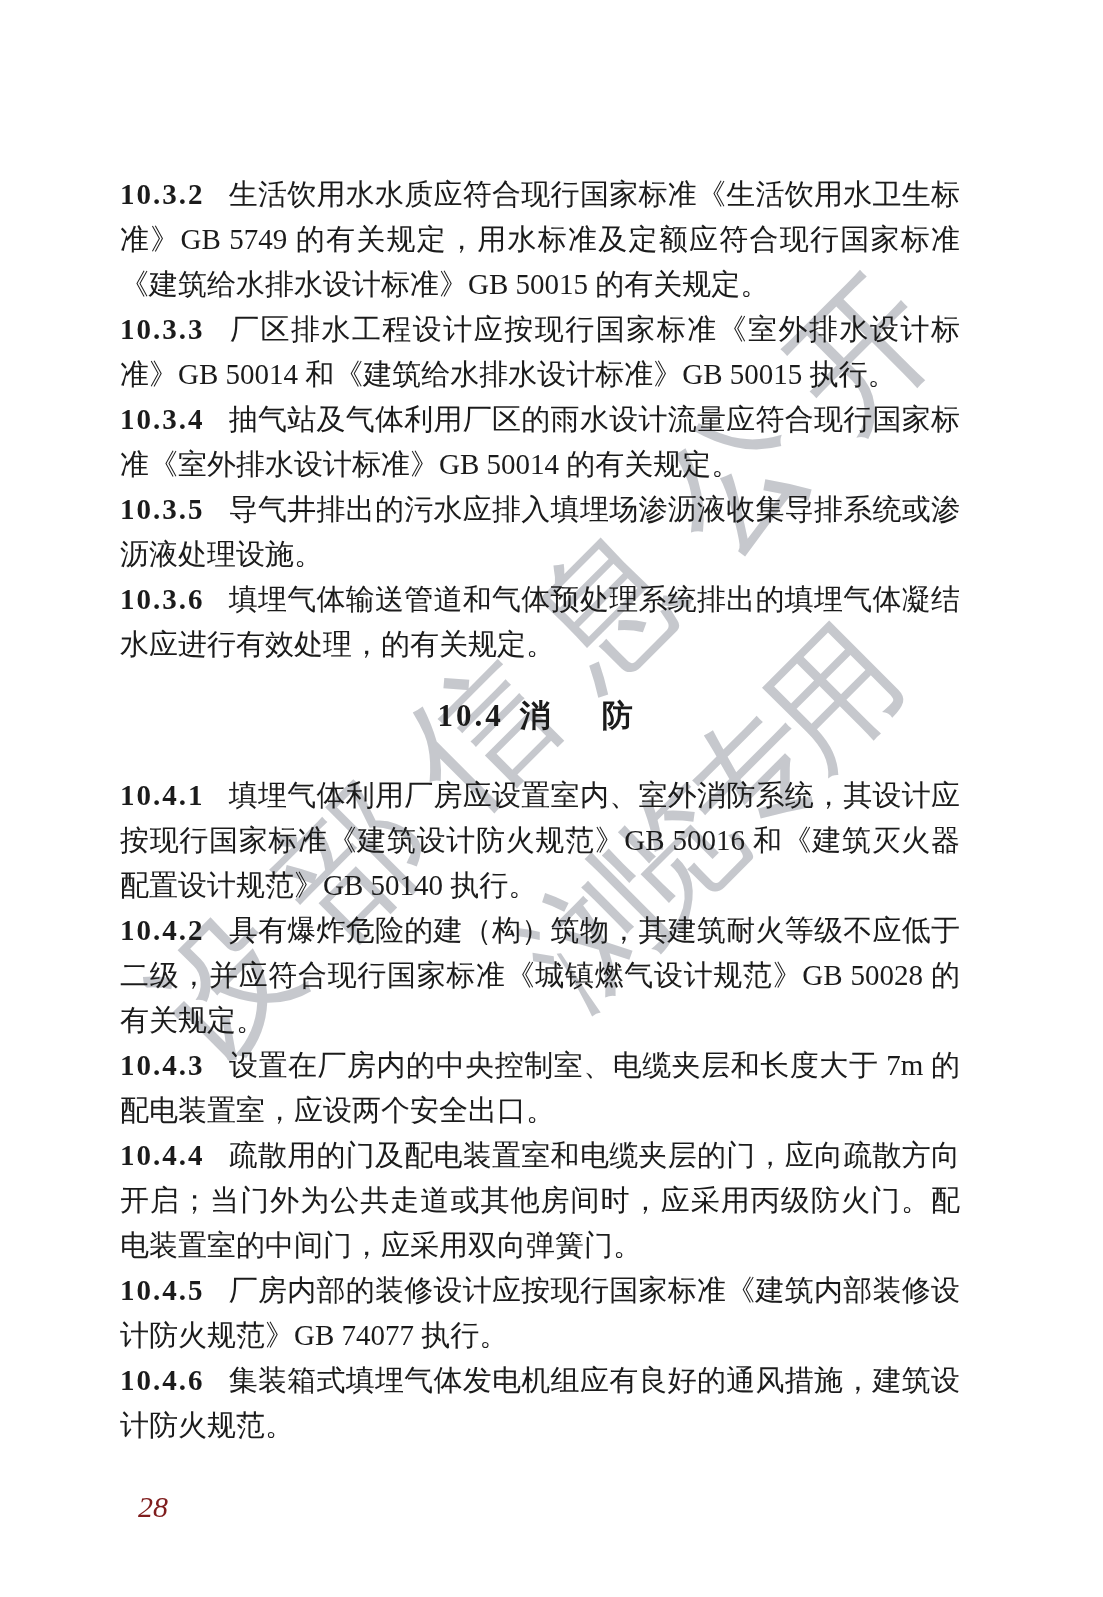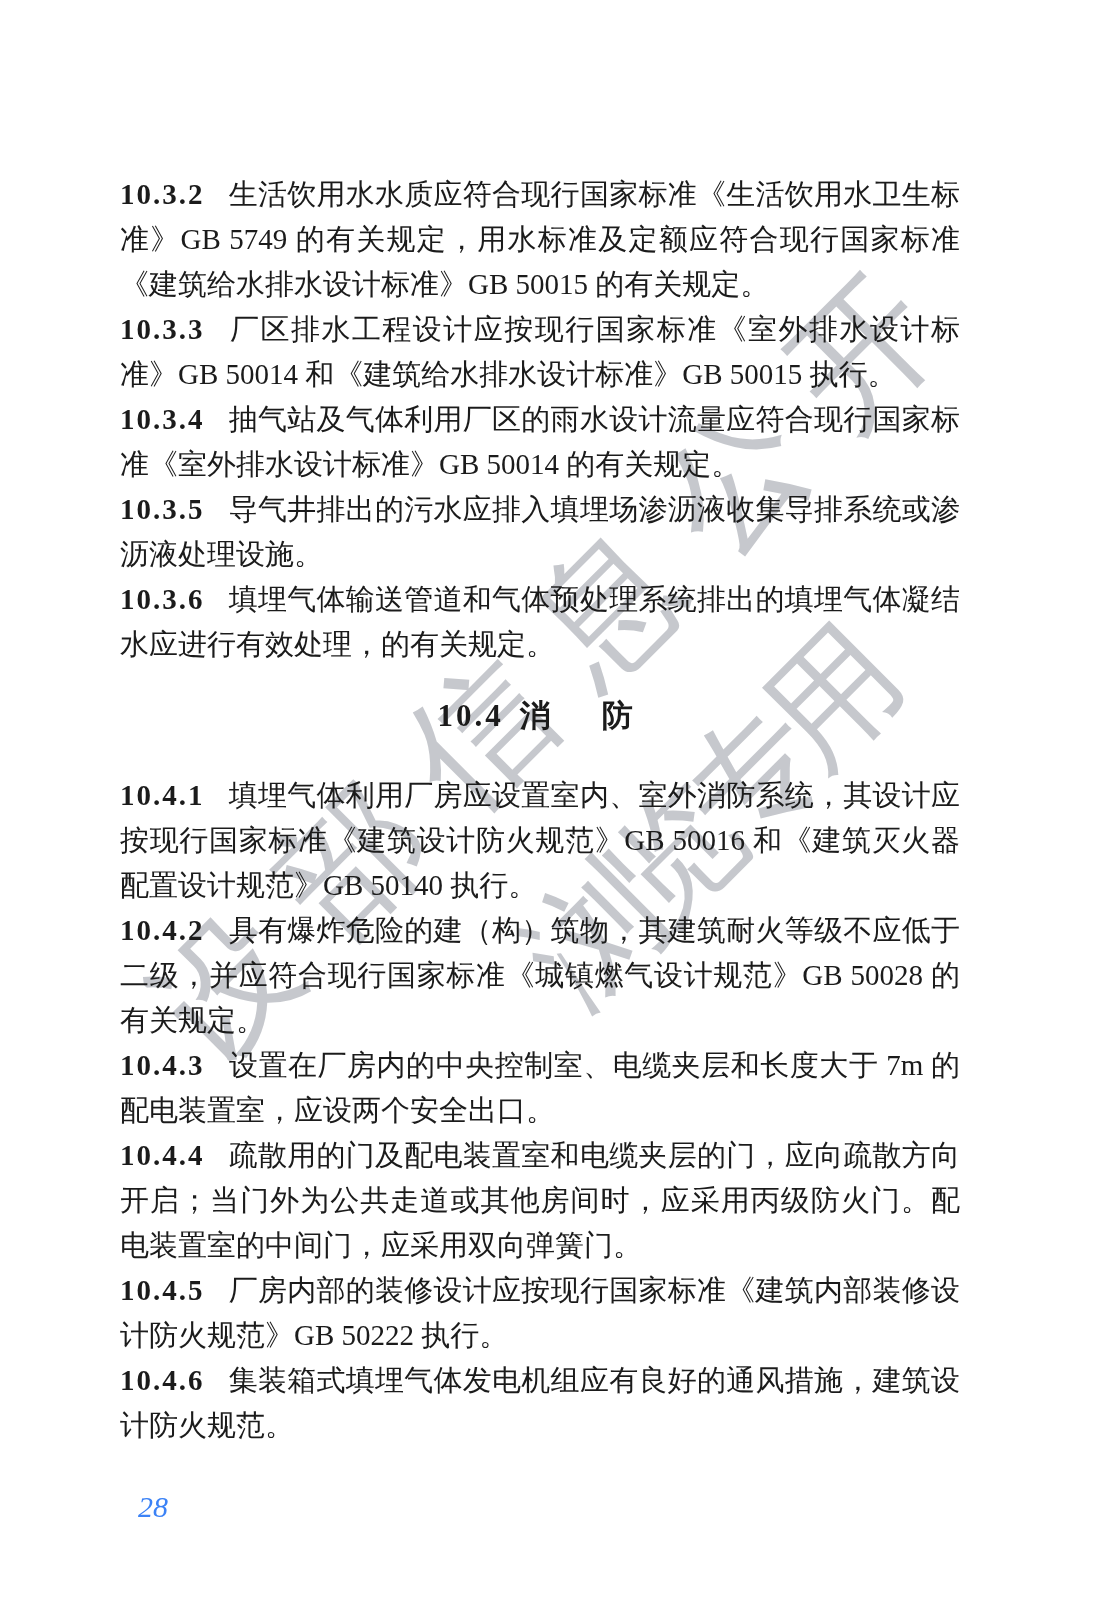--- a/index.html
+++ b/index.html
@@ -90,21 +90,21 @@
   .heading .h-title {
     letter-spacing: 10px;
   }
   .page-number {
     position: absolute;
     left: 138px;
     top: 1490px;
     z-index: 2;
     font-size: 30px;
     font-style: italic;
-    color: #3b82f6;
+    color: #7f1d1d;
   }
 </style>
 </head>
 <body>
 
 <div class="page">
 
   <div class="wm-layer">
     <div class="wm1-clip">
       <div class="watermark wm1">住房和城乡建设部信息公开</div>
@@ -127,21 +127,21 @@
     <h2 class="heading"><span class="h-num">10.4</span><span class="h-title">消　防</span></h2>
 
     <p class="para"><span class="num">10.4.1</span><span>填埋气体利用厂房应设置室内、室外消防系统，其设计应按现行国家标准《建筑设计防火规范》GB 50016 和《建筑灭火器配置设计规范》GB 50140 执行。</span></p>
 
     <p class="para"><span class="num">10.4.2</span><span>具有爆炸危险的建（构）筑物，其建筑耐火等级不应低于二级，并应符合现行国家标准《城镇燃气设计规范》GB 50028 的有关规定。</span></p>
 
     <p class="para"><span class="num">10.4.3</span><span>设置在厂房内的中央控制室、电缆夹层和长度大于 7m 的配电装置室，应设两个安全出口。</span></p>
 
     <p class="para"><span class="num">10.4.4</span><span>疏散用的门及配电装置室和电缆夹层的门，应向疏散方向开启；当门外为公共走道或其他房间时，应采用丙级防火门。配电装置室的中间门，应采用双向弹簧门。</span></p>
 
-    <p class="para"><span class="num">10.4.5</span><span>厂房内部的装修设计应按现行国家标准《建筑内部装修设计防火规范》GB 50222 执行。</span></p>
+    <p class="para"><span class="num">10.4.5</span><span>厂房内部的装修设计应按现行国家标准《建筑内部装修设计防火规范》GB 74077 执行。</span></p>
 
     <p class="para"><span class="num">10.4.6</span><span>集装箱式填埋气体发电机组应有良好的通风措施，建筑设计防火规范。</span></p>
 
   </main>
 
   <div class="page-number">28</div>
 
 </div>
 
 </body></html>

